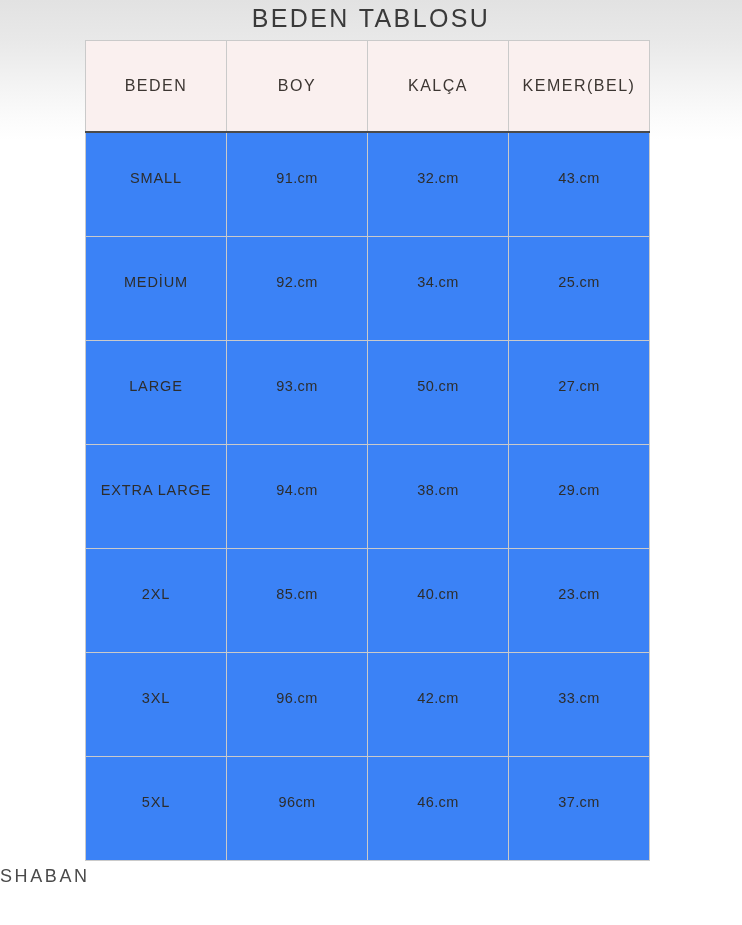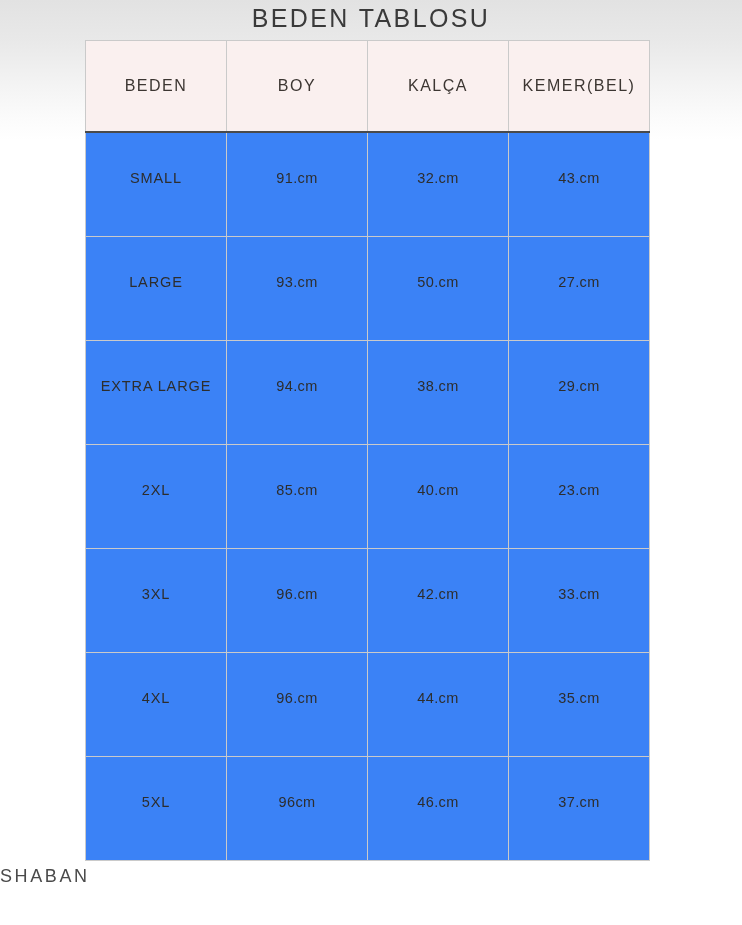--- a/index.html
+++ b/index.html
@@ -117,20 +117,26 @@
       </tr>
     </thead>
     <tbody>
       <tr>
         <td class="size-name">SMALL</td>
         <td>91.cm</td>
         <td>32.cm</td>
         <td>43.cm</td>
       </tr>
       <tr>
+        <td class="size-name">MEDİUM</td>
+        <td>92.cm</td>
+        <td>34.cm</td>
+        <td>25.cm</td>
+      </tr>
+      <tr>
         <td class="size-name">LARGE</td>
         <td>93.cm</td>
         <td>50.cm</td>
         <td>27.cm</td>
       </tr>
       <tr>
         <td class="size-name">EXTRA LARGE</td>
         <td>94.cm</td>
         <td>38.cm</td>
         <td>29.cm</td>
@@ -141,26 +147,20 @@
         <td>40.cm</td>
         <td>23.cm</td>
       </tr>
       <tr>
         <td class="size-name">3XL</td>
         <td>96.cm</td>
         <td>42.cm</td>
         <td>33.cm</td>
       </tr>
       <tr>
-        <td class="size-name">4XL</td>
-        <td>96.cm</td>
-        <td>44.cm</td>
-        <td>35.cm</td>
-      </tr>
-      <tr>
         <td class="size-name">5XL</td>
         <td>96cm</td>
         <td>46.cm</td>
         <td>37.cm</td>
       </tr>
     </tbody>
   </table>
 
   <div class="brand-footer">SHABAN</div>
 

